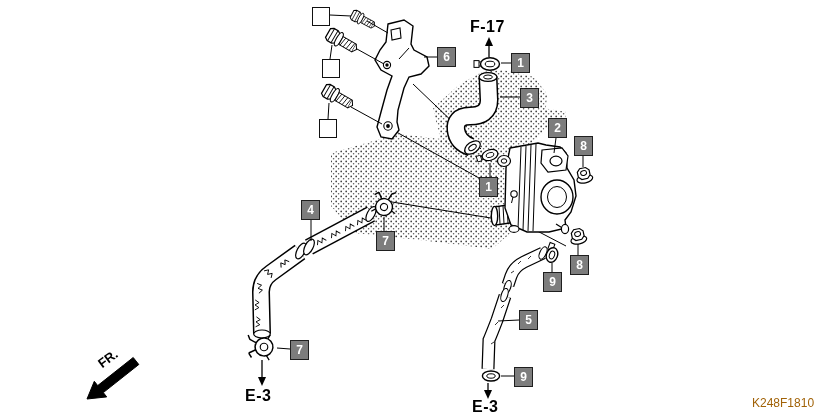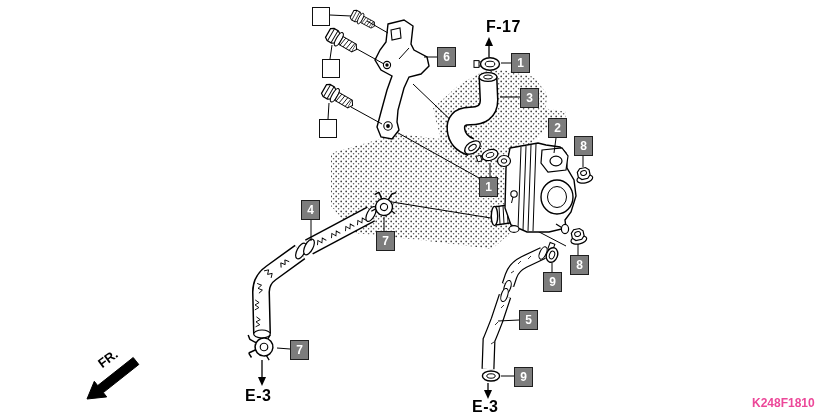--- a/index.html
+++ b/index.html
@@ -6,22 +6,22 @@
   #stage{position:relative;width:840px;height:420px;background:#ffffff;overflow:hidden;
          font-family:"Liberation Sans",sans-serif;}
   #artwork{position:absolute;left:0;top:0;}
   .callout{position:absolute;width:19px;height:20px;background:#7d7d7d;border:1px solid #1f1f1f;
            color:#ffffff;font-size:12px;font-weight:bold;display:flex;align-items:center;
            justify-content:center;box-sizing:border-box;}
   .emptybox{position:absolute;width:18px;height:19px;background:#ffffff;border:1.5px solid #111;
             box-sizing:border-box;}
   .refLabel{position:absolute;color:#000;font-weight:bold;font-size:16px;letter-spacing:.5px;
             white-space:nowrap;}
-  #part-code{position:absolute;left:752px;top:396px;width:70px;font-size:12px;font-weight:bold;
-             color:#ec4899;}
+  #part-code{position:absolute;left:752px;top:396px;width:70px;font-size:12px;font-weight:normal;
+             color:#a16207;}
   #fr-label{position:absolute;left:104px;top:356px;font-size:13px;font-weight:bold;
             transform:rotate(-37deg);transform-origin:left bottom;color:#000;}
 </style>
 </head>
 <body>
 
 <div id="stage">
 
   <svg id="artwork" width="840" height="420" viewBox="0 0 840 420">
     <defs>
@@ -224,19 +224,19 @@
       <div class="callout" style="left: 519px; top: 310px;">5</div>
       <div class="callout" style="left: 290px; top: 340px;">7</div>
       <div class="callout" style="left: 514px; top: 367px;">9</div>
     </div>
   <div id="emptybox-layer">
       <div class="emptybox" style="left: 312px; top: 7px;"></div>
       <div class="emptybox" style="left: 322px; top: 59px;"></div>
       <div class="emptybox" style="left: 319px; top: 119px;"></div>
     </div>
   <div id="ref-layer">
-      <div class="refLabel" style="left: 470px; top: 18px; margin-left: 16px;">F-17</div>
+      <div class="refLabel" style="left: 470px; top: 18px;">F-17</div>
       <div class="refLabel" style="left: 245px; top: 387px;">E-3</div>
       <div class="refLabel" style="left: 472px; top: 398px;">E-3</div>
     </div>
   <div id="part-code">K248F1810</div>
   <div id="fr-label">FR.</div>
 </div>
 
 </body></html>

